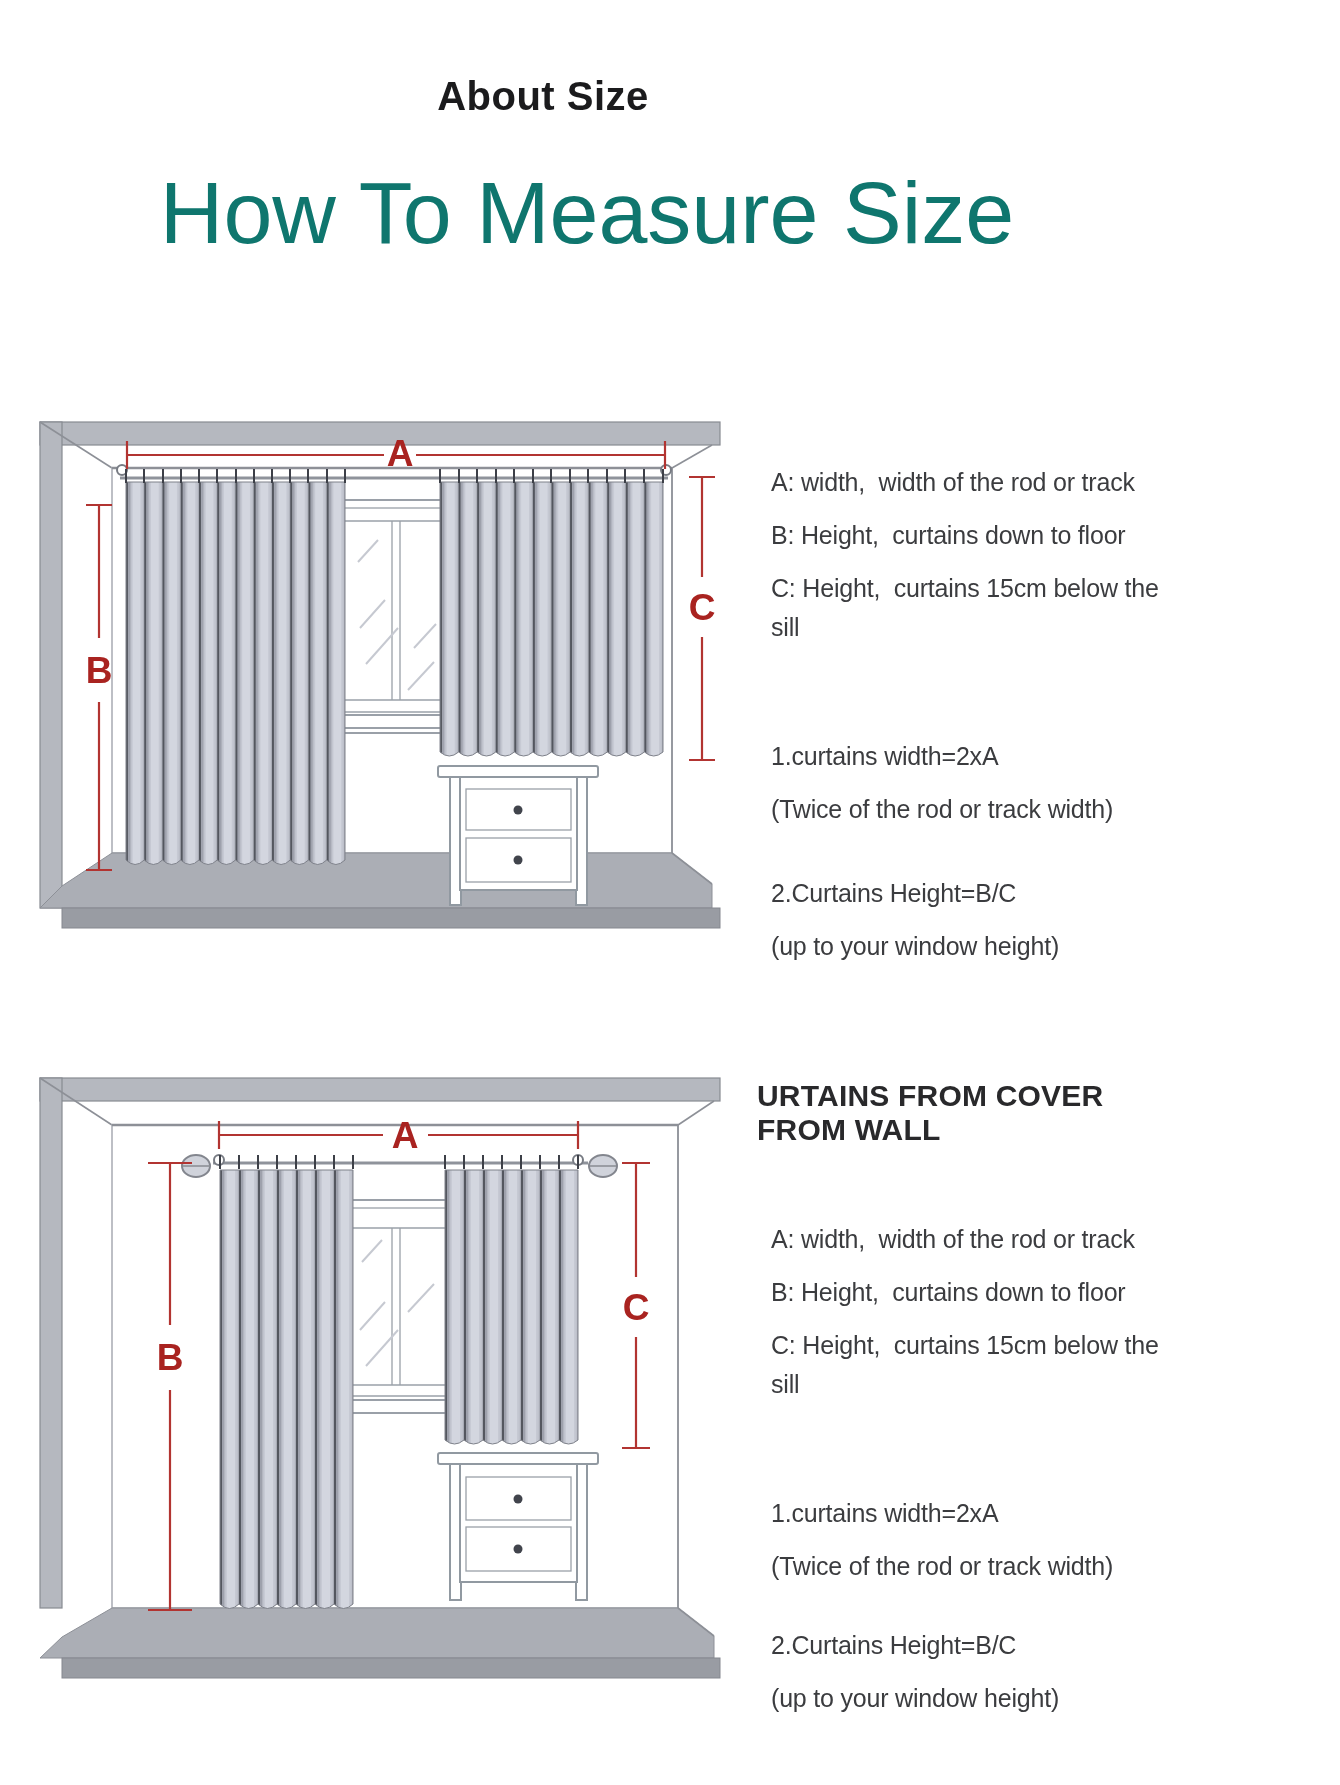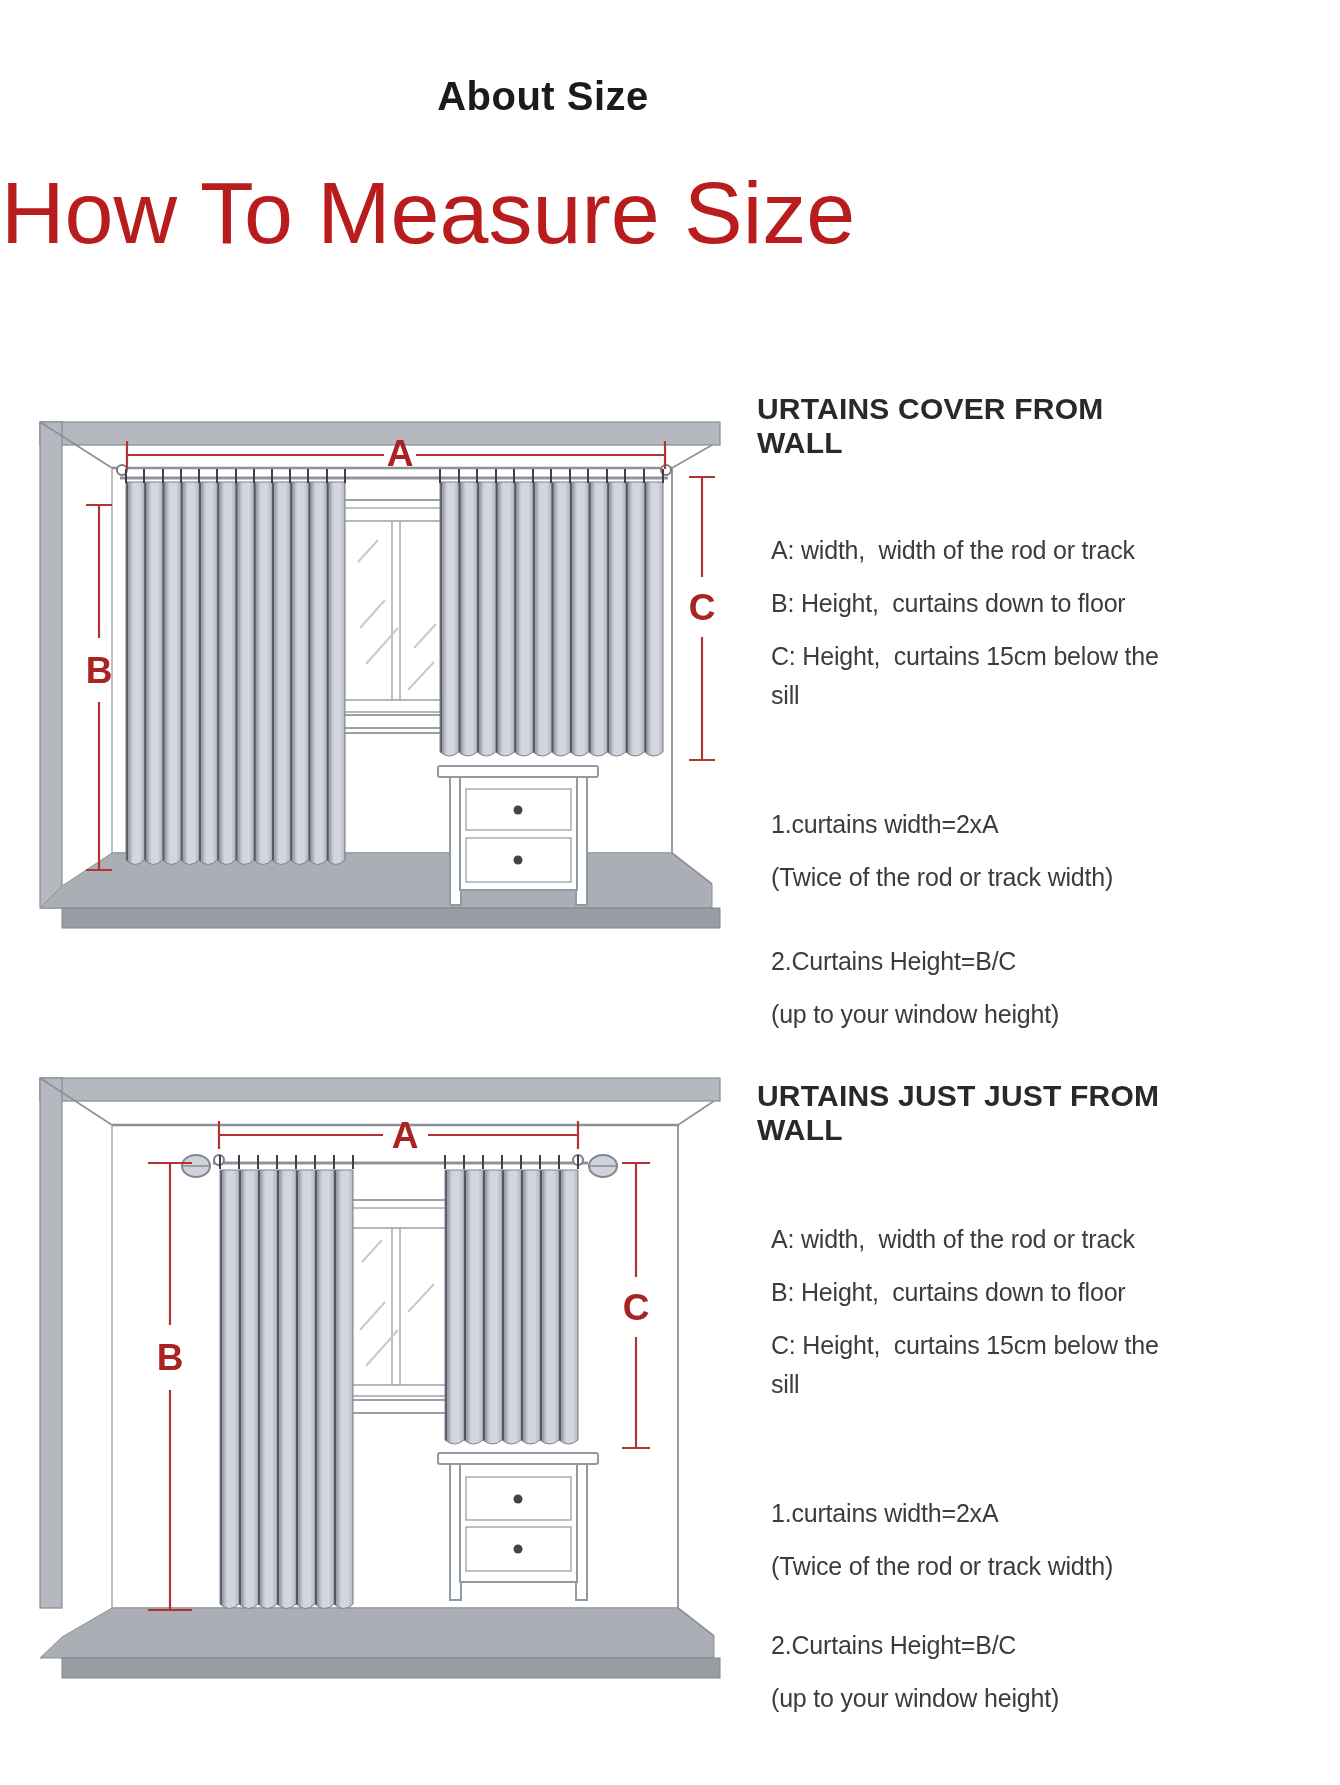--- a/index.html
+++ b/index.html
@@ -1,21 +1,21 @@
 <!DOCTYPE html>
 <html><head>
 <meta charset="utf-8">
 <style>
   html,body{margin:0;padding:0;background:#fff}
   .page{position:relative;width:1340px;height:1785px;background:#ffffff;
         font-family:"Liberation Sans",sans-serif;overflow:hidden}
   .kicker{position:absolute;top:66px;left:0;width:1070px;text-align:center;
           font-size:40px;font-weight:700;color:#1b1b1d;letter-spacing:.5px;margin:8px}
-  .title{position:absolute;top:162px;left:1px;width:1150px;
-         font-size:88px;font-weight:300;color:#b91c1c;margin:0;letter-spacing:0}
+  .title{position:absolute;top:162px;left:12px;width:1150px;text-align:center;
+         font-size:88px;font-weight:300;color:#0f766e;margin:0;letter-spacing:0}
   .diagram{position:absolute}
   #d1{left:25px;top:390px}
   #d2{left:25px;top:1070px}
   .tb{position:absolute;left:757px;width:440px;color:#3b3c3f}
   #tb1{top:392px}
   #tb2{top:1079px}
   .tb h2{margin:0;font-size:30px;line-height:34px;color:#29292b;
          font-weight:700;letter-spacing:.2px}
   .tb .defs{margin-top:71px}
   #tb2 .defs{margin-top:73px}
@@ -127,21 +127,20 @@
       <text class="dim-label" x="99" y="683" text-anchor="middle">B</text>
     </g>
 
     <g>
       <path class="dim" d="M702,477 V577 M702,637 V760 M689,477 H715 M689,760 H715"></path>
       <text class="dim-label" x="702" y="620" text-anchor="middle">C</text>
     </g>
   </svg>
 
   <div id="tb1" class="tb">
-    <h2>URTAINS COVER FROM WALL</h2>
     <div class="defs">
       <p>A: width,  width of the rod or track</p>
       <p>B: Height,  curtains down to floor</p>
       <p>C: Height,  curtains 15cm below the sill</p>
     </div>
     <div class="f1">
       <p>1.curtains width=2xA</p>
       <p>(Twice of the rod or track width)</p>
     </div>
     <div class="f2">
@@ -231,21 +230,21 @@
       <text class="dim-label" x="170" y="1370" text-anchor="middle">B</text>
     </g>
 
     <g>
       <path class="dim" d="M636,1163 V1277 M636,1337 V1448 M622,1163 H650 M622,1448 H650"></path>
       <text class="dim-label" x="636" y="1320" text-anchor="middle">C</text>
     </g>
   </svg>
 
   <div id="tb2" class="tb">
-    <h2>URTAINS JUST JUST FROM WALL</h2>
+    <h2>URTAINS FROM COVER FROM WALL</h2>
     <div class="defs">
       <p>A: width,  width of the rod or track</p>
       <p>B: Height,  curtains down to floor</p>
       <p>C: Height,  curtains 15cm below the sill</p>
     </div>
     <div class="f1">
       <p>1.curtains width=2xA</p>
       <p>(Twice of the rod or track width)</p>
     </div>
     <div class="f2">

